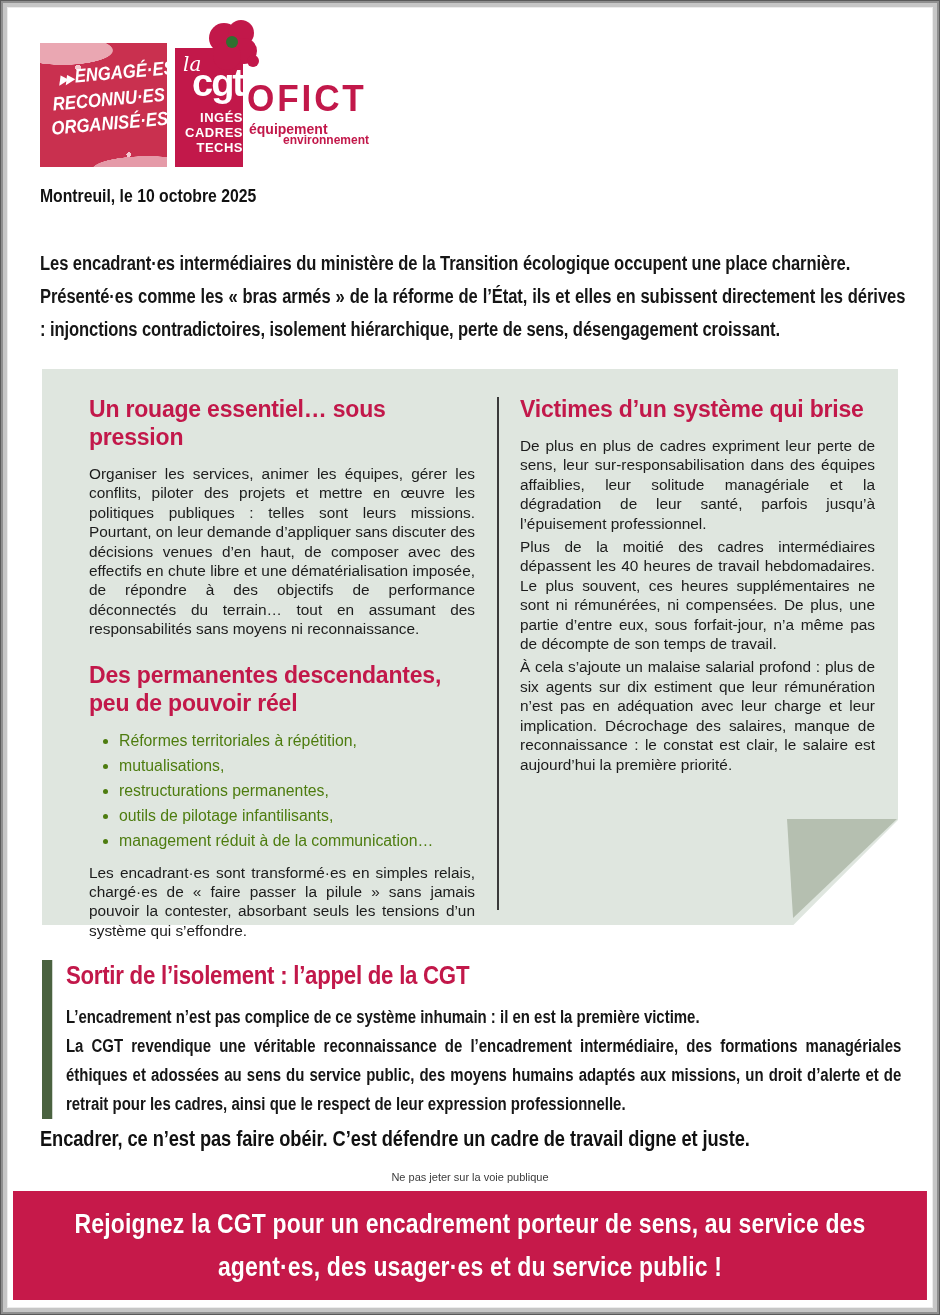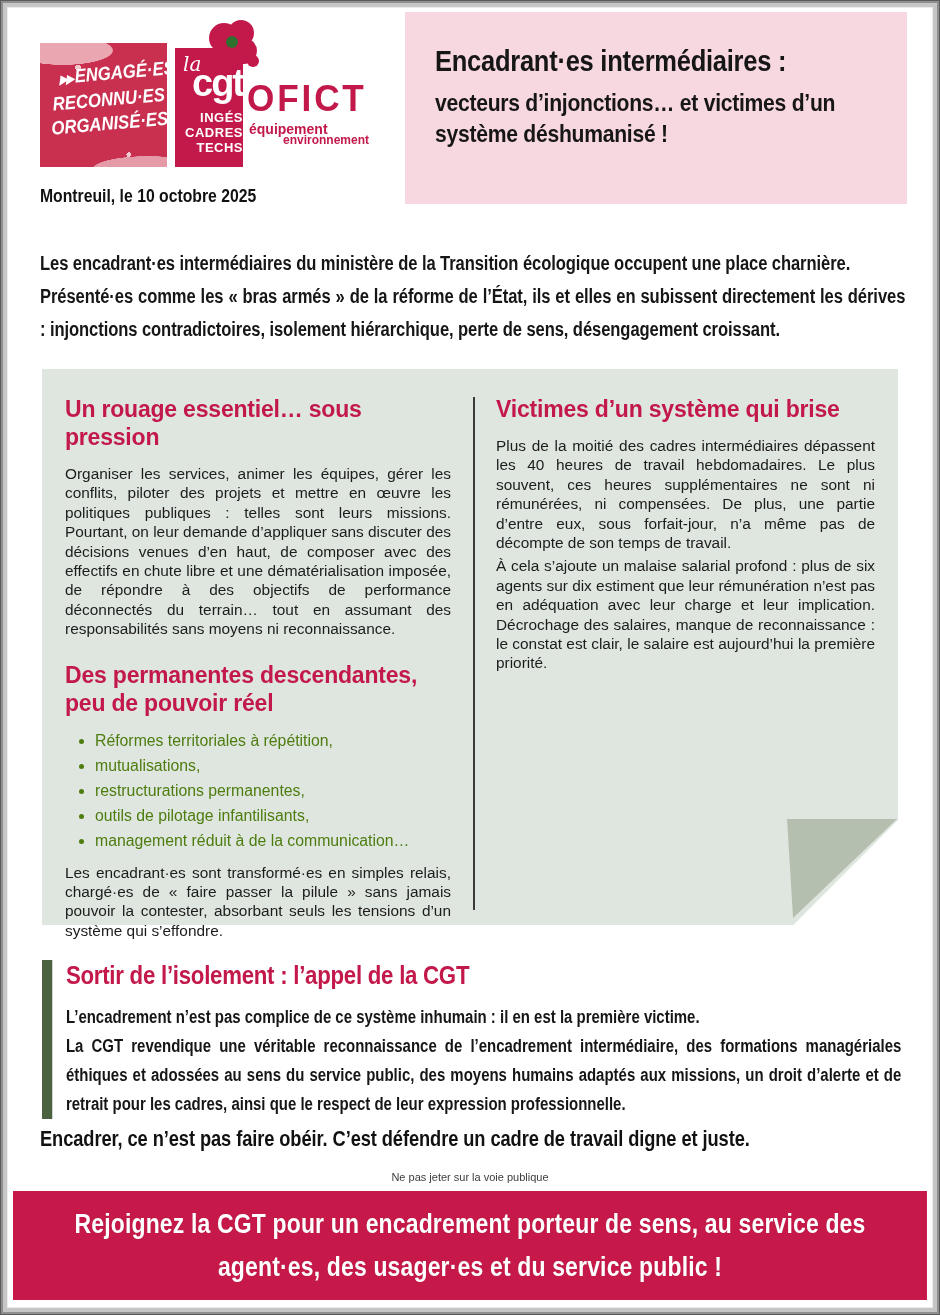--- a/index.html
+++ b/index.html
@@ -47,21 +47,21 @@
 
   
   .intro{left:40px;top:247px;width:1018px;transform:scaleX(0.85);transform-origin:0 0;
          font-weight:bold;font-size:19.5px;line-height:33px;color:#161616;letter-spacing:-0.1px;}
   .intro p{margin:0;}
   .intro .just{text-align:justify;}
 
   
   .panel{left:42px;top:369px;width:856px;height:556px;background:#dfe6df;display:flex;box-sizing:border-box;
          padding:26px 23px 0 23px;}
-  .col-left{width:386px;flex:none;}
+  .col-left{width:386px;flex:none;margin-left:24px;}
   .divider{width:2px;background:#3a3a3a;flex:none;margin:2px 21px 15px 22px;}
   .col-right{flex:1;}
   .panel h2{margin:0 0 13px 0;color:#c2184a;font-weight:bold;font-size:23px;line-height:28px;letter-spacing:-0.2px;}
   .panel h2.second{margin-top:22px;margin-bottom:11px;}
   .panel p{margin:0;color:#1c1c1c;font-size:15.4px;line-height:19.4px;text-align:justify;}
   .panel p + p{margin-top:4px;}
   .panel ul{margin:4px 0 10px 0;padding-left:30px;color:#4d7c0f;}
   .panel li{font-size:15.8px;line-height:25px;}
   .fold-cut{position:absolute;right:-1px;bottom:-1px;width:111px;height:107px;background:#fff;
             clip-path:polygon(100% 0,100% 100%,4% 100%);}
@@ -119,26 +119,20 @@
     <circle cx="52" cy="47" r="6" fill="#c2184a"></circle>
     <circle cx="31" cy="28" r="6" fill="#2f7030"></circle>
   </svg>
 
   <div class="abs ofict">OFICT</div>
   <div class="abs ofict-sub1">équipement</div>
   <div class="abs ofict-sub2">environnement</div>
 
   <div class="abs dateline">Montreuil, le 10 octobre 2025</div>
 
-  <div class="abs title-box">
-    <div class="tb-inner">
-      <div class="tb-line1">Encadrant·es intermédiaires :</div>
-      <div class="tb-line2">vecteurs d’injonctions… et victimes d’un système déshumanisé !</div>
-    </div>
-  </div>
 
   <div class="abs intro">
     <p>Les encadrant·es intermédiaires du ministère de la Transition écologique occupent une place charnière.</p>
     <p class="just">Présenté·es comme les « bras armés » de la réforme de l’État, ils et elles en subissent directement les dérives : injonctions contradictoires, isolement hiérarchique, perte de sens, désengagement croissant.</p>
   </div>
 
   <div class="abs panel">
     <div class="col-left">
       <h2>Un rouage essentiel… sous pression</h2>
       <p>Organiser les services, animer les équipes, gérer les conflits, piloter des projets et mettre en œuvre les politiques publiques : telles sont leurs missions. Pourtant, on leur demande d’appliquer sans discuter des décisions venues d’en haut, de composer avec des effectifs en chute libre et une dématérialisation imposée, de répondre à des objectifs de performance déconnectés du terrain… tout en assumant des responsabilités sans moyens ni reconnaissance.</p>
@@ -148,20 +142,21 @@
         <li>mutualisations,</li>
         <li>restructurations permanentes,</li>
         <li>outils de pilotage infantilisants,</li>
         <li>management réduit à de la communication…</li>
       </ul>
       <p>Les encadrant·es sont transformé·es en simples relais, chargé·es de « faire passer la pilule » sans jamais pouvoir la contester, absorbant seuls les tensions d’un système qui s’effondre.</p>
     </div>
     <div class="divider"></div>
     <div class="col-right">
       <h2>Victimes d’un système qui brise</h2>
+      <p>De plus en plus de cadres expriment leur perte de sens, leur sur-responsabilisation dans des équipes affaiblies, leur solitude managériale et la dégradation de leur santé, parfois jusqu’à l’épuisement professionnel.</p>
       <p>Plus de la moitié des cadres intermédiaires dépassent les 40 heures de travail hebdomadaires. Le plus souvent, ces heures supplémentaires ne sont ni rémunérées, ni compensées. De plus, une partie d’entre eux, sous forfait-jour, n’a même pas de décompte de son temps de travail.</p>
       <p>À cela s’ajoute un malaise salarial profond : plus de six agents sur dix estiment que leur rémunération n’est pas en adéquation avec leur charge et leur implication. Décrochage des salaires, manque de reconnaissance : le constat est clair, le salaire est aujourd’hui la première priorité.</p>
     </div>
     <div class="fold-cut"></div>
     <div class="fold-flap"></div>
   </div>
 
   <div class="abs appel">
     <h2>Sortir de l’isolement : l’appel de la CGT</h2>
     <p>L’encadrement n’est pas complice de ce système inhumain : il en est la première victime.</p>

